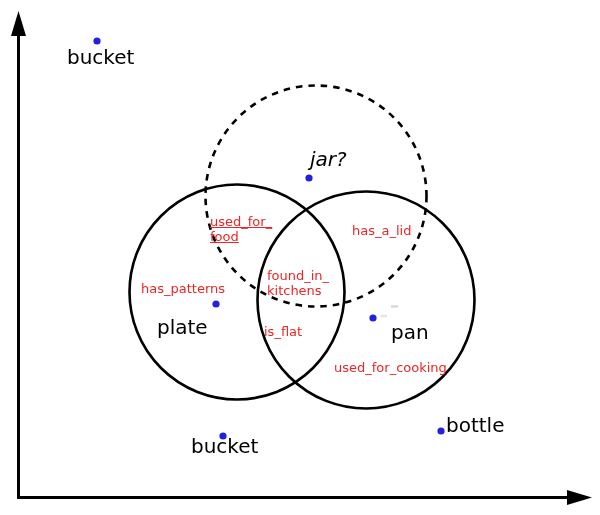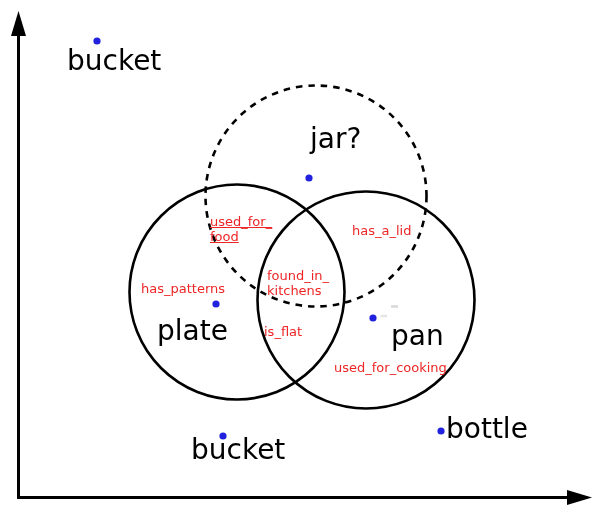--- a/index.html
+++ b/index.html
@@ -16,34 +16,34 @@
     font-family: "DejaVu Sans", "Liberation Sans", sans-serif;
   }
   #plot-svg {
     position: absolute;
     left: 0;
     top: 0;
   }
   .pt-label {
     position: absolute;
     color: #000000;
-    font-size: 28px;
+    font-size: 20px;
     line-height: 1;
     white-space: nowrap;
   }
   .attr-label {
     position: absolute;
     color: #ee2525;
     font-size: 13px;
     line-height: 15px;
     white-space: pre-line;
   }
   
   .lbl-bucket  { left: 67px;  top: 47px;  }
-  .lbl-jar     { left: 310px; top: 125px; }
+  .lbl-jar     { left: 310px; top: 149px; font-style: italic; }
   .lbl-plate   { left: 157px; top: 317px; }
   .lbl-pan     { left: 391px; top: 322px; }
   .lbl-spatula { left: 191px; top: 436px; }
   .lbl-bottle  { left: 446px; top: 415px; }
   
   .lbl-used-for-food     { left: 210px; top: 214px; text-decoration: underline; }
   .lbl-has-a-lid         { left: 352px; top: 223px; }
   .lbl-found-in-kitchens { left: 267px; top: 268px; }
   .lbl-has-patterns      { left: 141px; top: 281px; text-align: center; }
   .lbl-is-flat           { left: 264px; top: 324px; }

